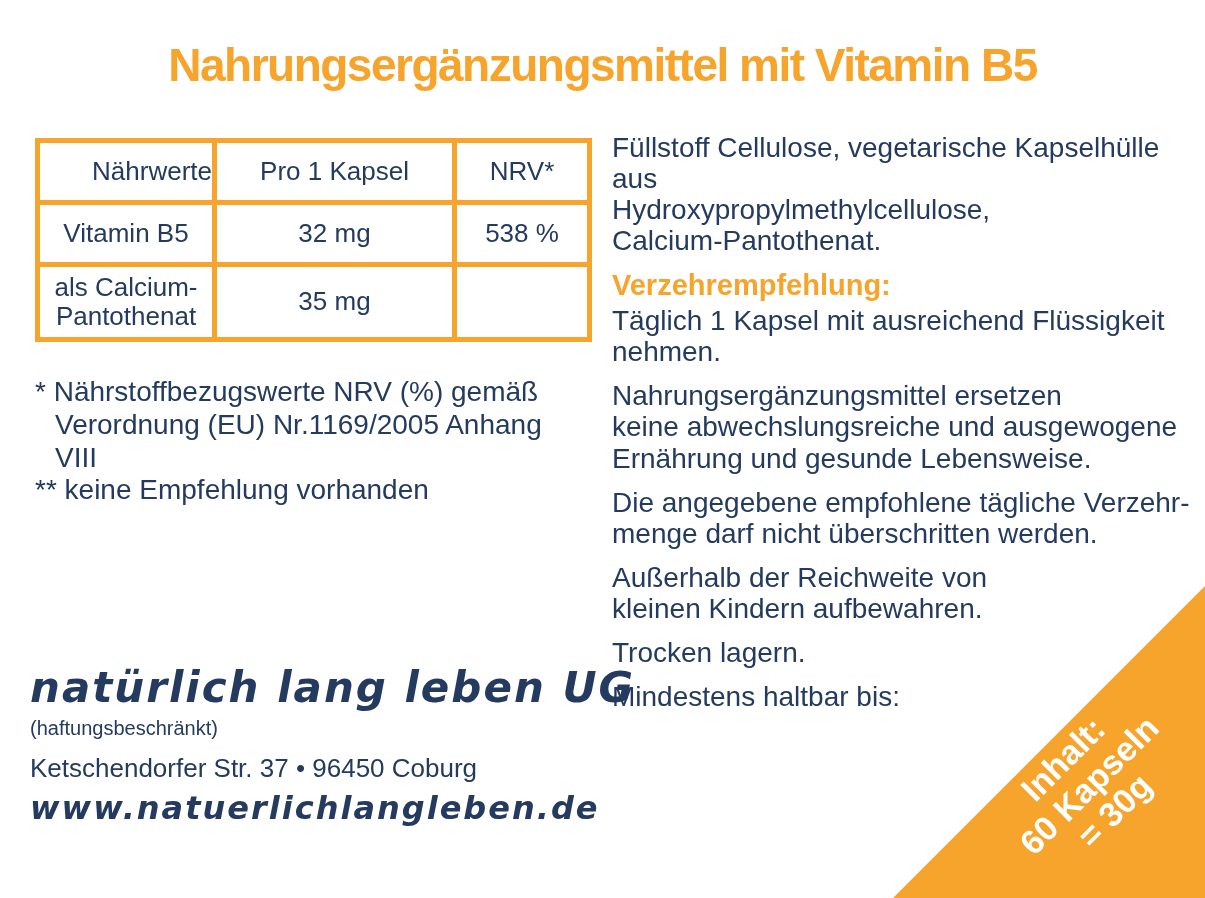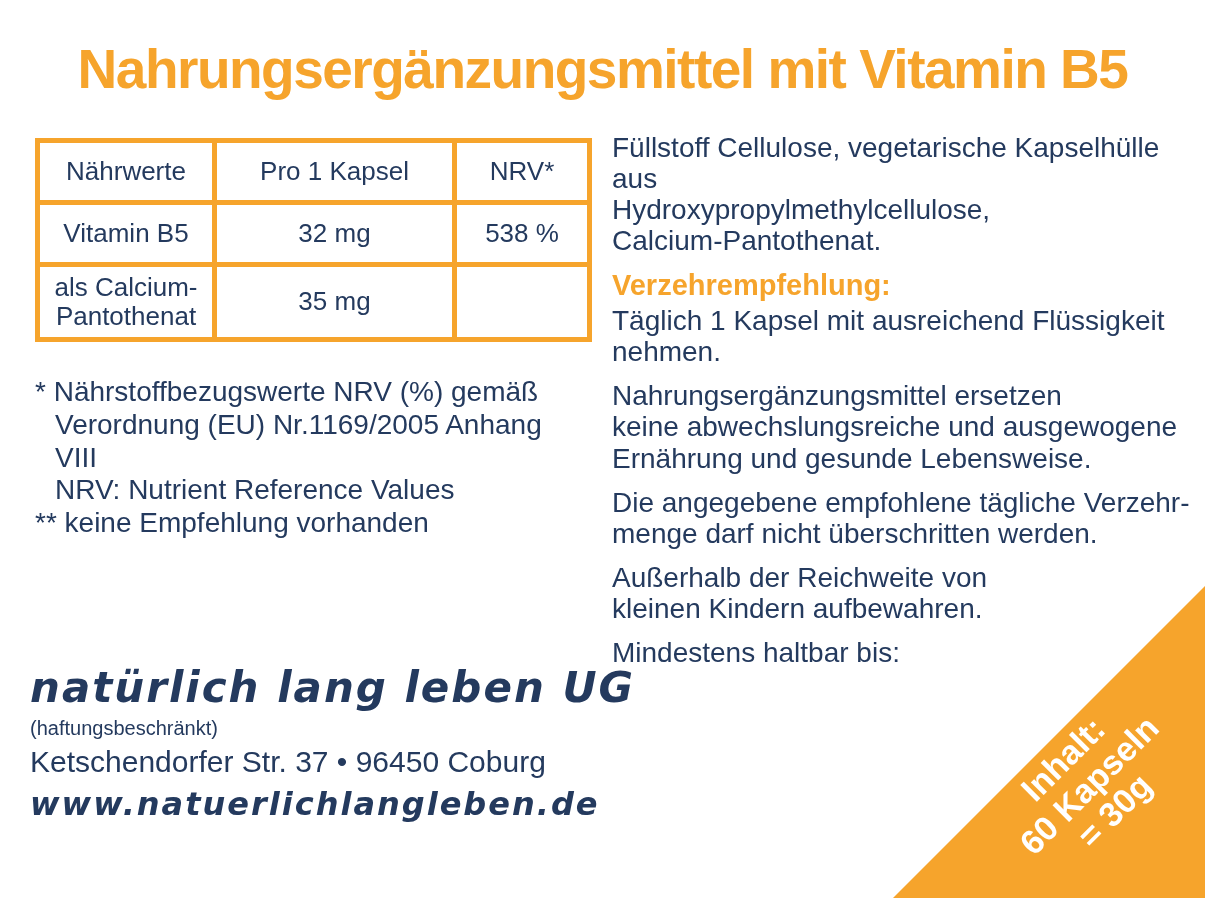--- a/index.html
+++ b/index.html
@@ -3,47 +3,47 @@
 <meta charset="utf-8">
 <style>
   html,body{margin:0;padding:0;background:#ffffff;}
   .page{
     position:relative;width:1205px;height:898px;background:#ffffff;
     overflow:hidden;font-family:"Liberation Sans",sans-serif;color:#243a5e;
   }
   
   .main-title{
     position:absolute;top:42px;left:0;right:0;text-align:center;
-    color:#f6a42c;font-size:55px;font-weight:700;letter-spacing:-1.5px;line-height:1;
+    color:#f6a42c;font-size:46px;font-weight:700;letter-spacing:-1.5px;line-height:1;
     white-space:nowrap;
   }
   
   .left-col{position:absolute;left:35px;top:138px;width:537px;}
   table.nutrition{
     border-collapse:collapse;width:537px;table-layout:fixed;
     font-size:26px;color:#243a5e;text-align:center;
   }
   table.nutrition td{
     border:5px solid #f6a42c;padding:0;vertical-align:middle;
     white-space:pre-line;line-height:1.12;
   }
   table.nutrition tr.hdr td{height:57px;}
   table.nutrition tr.r1 td{height:57px;}
   table.nutrition tr.r2 td{height:70px;}
-  .col-a{width:172px;} .col-b{width:235px;} .col-c{width:130px;}
+  .col-a{width:172px;text-align:right;} .col-b{width:235px;} .col-c{width:130px;}
   .footnote{margin-top:34px;font-size:28px;line-height:1.17;color:#243a5e;}
   .footnote .ind{padding-left:20px;}
   
   .brand{position:absolute;left:30px;top:664px;width:560px;color:#243a5e;}
   .brand-company{
     font-family:"DejaVu Sans",sans-serif;font-style:italic;font-weight:600;
     font-size:42px;letter-spacing:2px;line-height:1.15;white-space:nowrap;
   }
   .brand-legal{font-size:20px;margin-top:4px;line-height:1.2;}
-  .brand-address{font-size:30px;margin-top:4px;line-height:1.2;white-space:nowrap;}
+  .brand-address{font-size:26px;margin-top:13px;line-height:1.2;white-space:nowrap;}
   .brand-website{
     font-family:"DejaVu Sans",sans-serif;font-style:italic;font-weight:700;
     font-size:32px;letter-spacing:2px;margin-top:5px;white-space:nowrap;
   }
   
   .right-col{position:absolute;left:612px;top:132px;width:590px;font-size:28px;line-height:1.11;color:#243a5e;}
   .sec-heading{color:#f6a42c;font-weight:700;font-size:29px;margin:0 0 3px 0;line-height:1.1;}
   .sec-heading.gap-top{margin-top:14px;}
   .right-col p{margin:0 0 13px 0;white-space:pre-line;}
   .shelf .value{font-weight:700;}
@@ -86,21 +86,20 @@
 Pantothenat</td>
         <td>35 mg</td>
         <td></td>
       </tr>
     </tbody>
       </table>
 
     <div class="footnote">
       <div>* Nährstoffbezugswerte NRV (%) gemäß</div>
       <div class="ind">Verordnung (EU) Nr.1169/2005 Anhang VIII</div>
-      <div class="ind">NRV: Nutrient Reference Values</div>
       <div>** keine Empfehlung vorhanden</div>
     </div>
   </div>
 
   <div class="brand">
     <div class="brand-company">natürlich lang leben UG</div>
     <div class="brand-legal">(haftungsbeschränkt)</div>
     <div class="brand-address">Ketschendorfer Str. 37 • 96450 Coburg</div>
     <div class="brand-website">www.natuerlichlangleben.de</div>
   </div>
@@ -113,20 +112,21 @@
     <div class="sec-heading gap-top">Verzehrempfehlung:</div>
     <p>Täglich 1 Kapsel  mit ausreichend Flüssigkeit
 nehmen.</p>
     <p>Nahrungsergänzungsmittel ersetzen
 keine abwechslungsreiche und ausgewogene
 Ernährung und gesunde Lebensweise.</p>
     <p>Die angegebene empfohlene tägliche Verzehr-
 menge darf nicht überschritten werden.</p>
     <p>Außerhalb der Reichweite von
 kleinen Kindern aufbewahren.</p>
+    <p>Trocken lagern.</p>
 
     <div class="shelf">
       <div>Mindestens haltbar bis:</div>
     </div>
   </div>
 
   <div class="corner-triangle">
     <div class="tri-label">
       <div>Inhalt:</div>
       <div>60 Kapseln</div>

